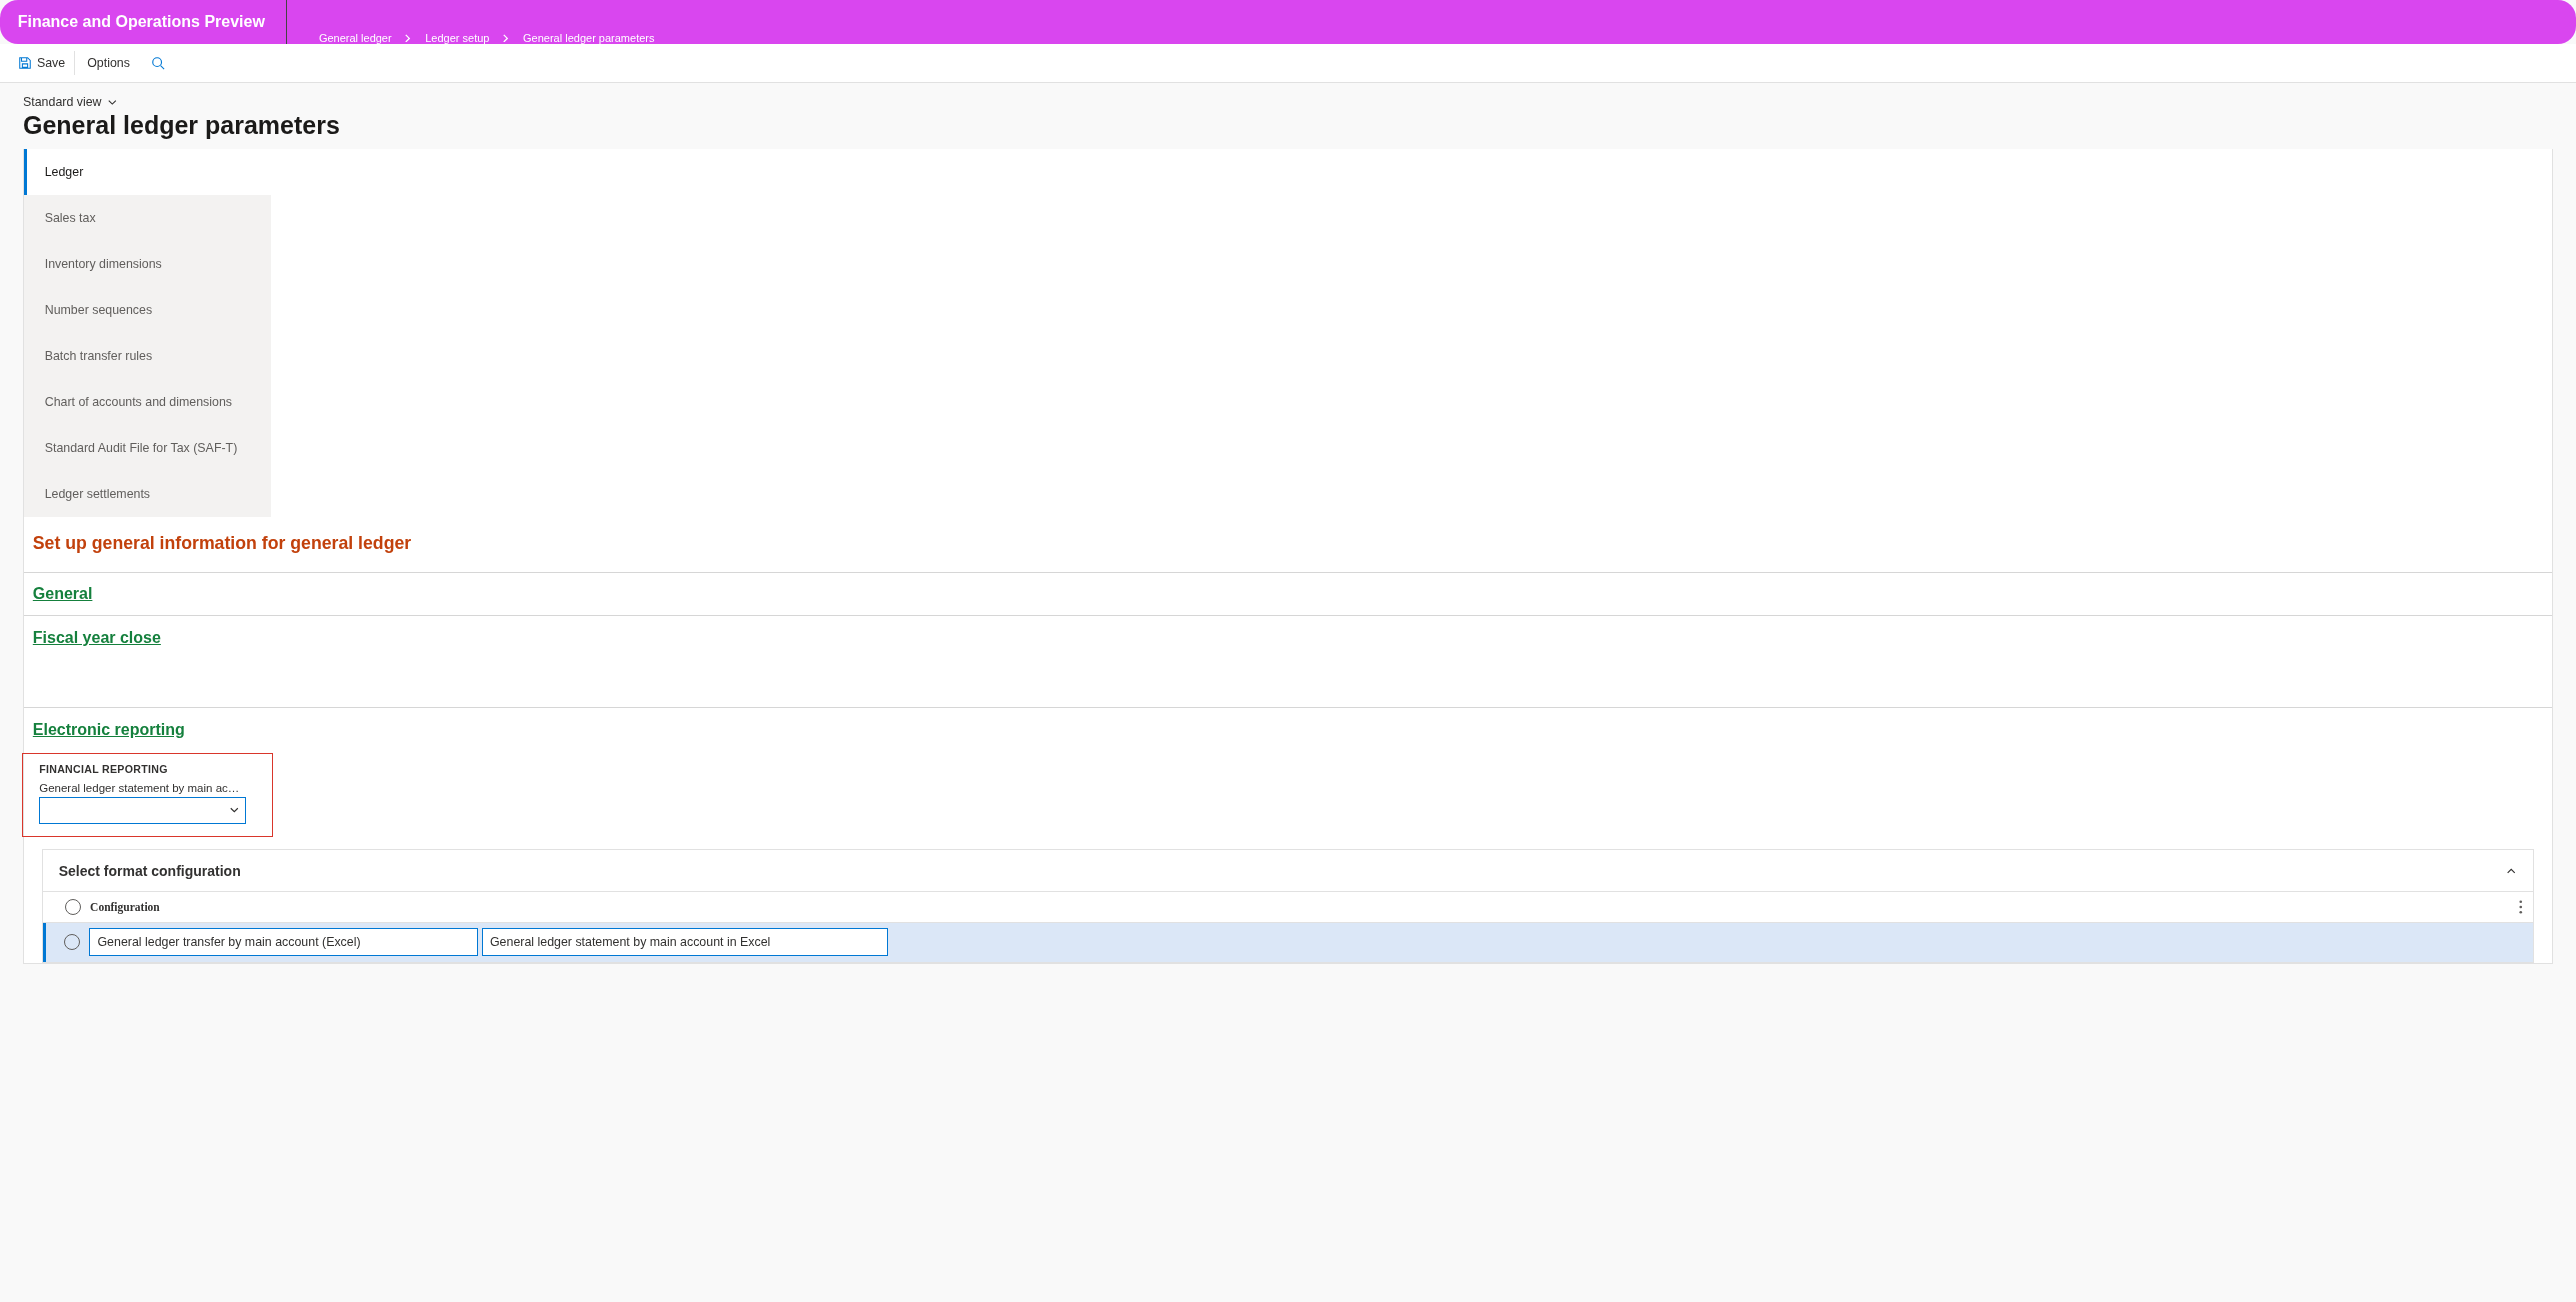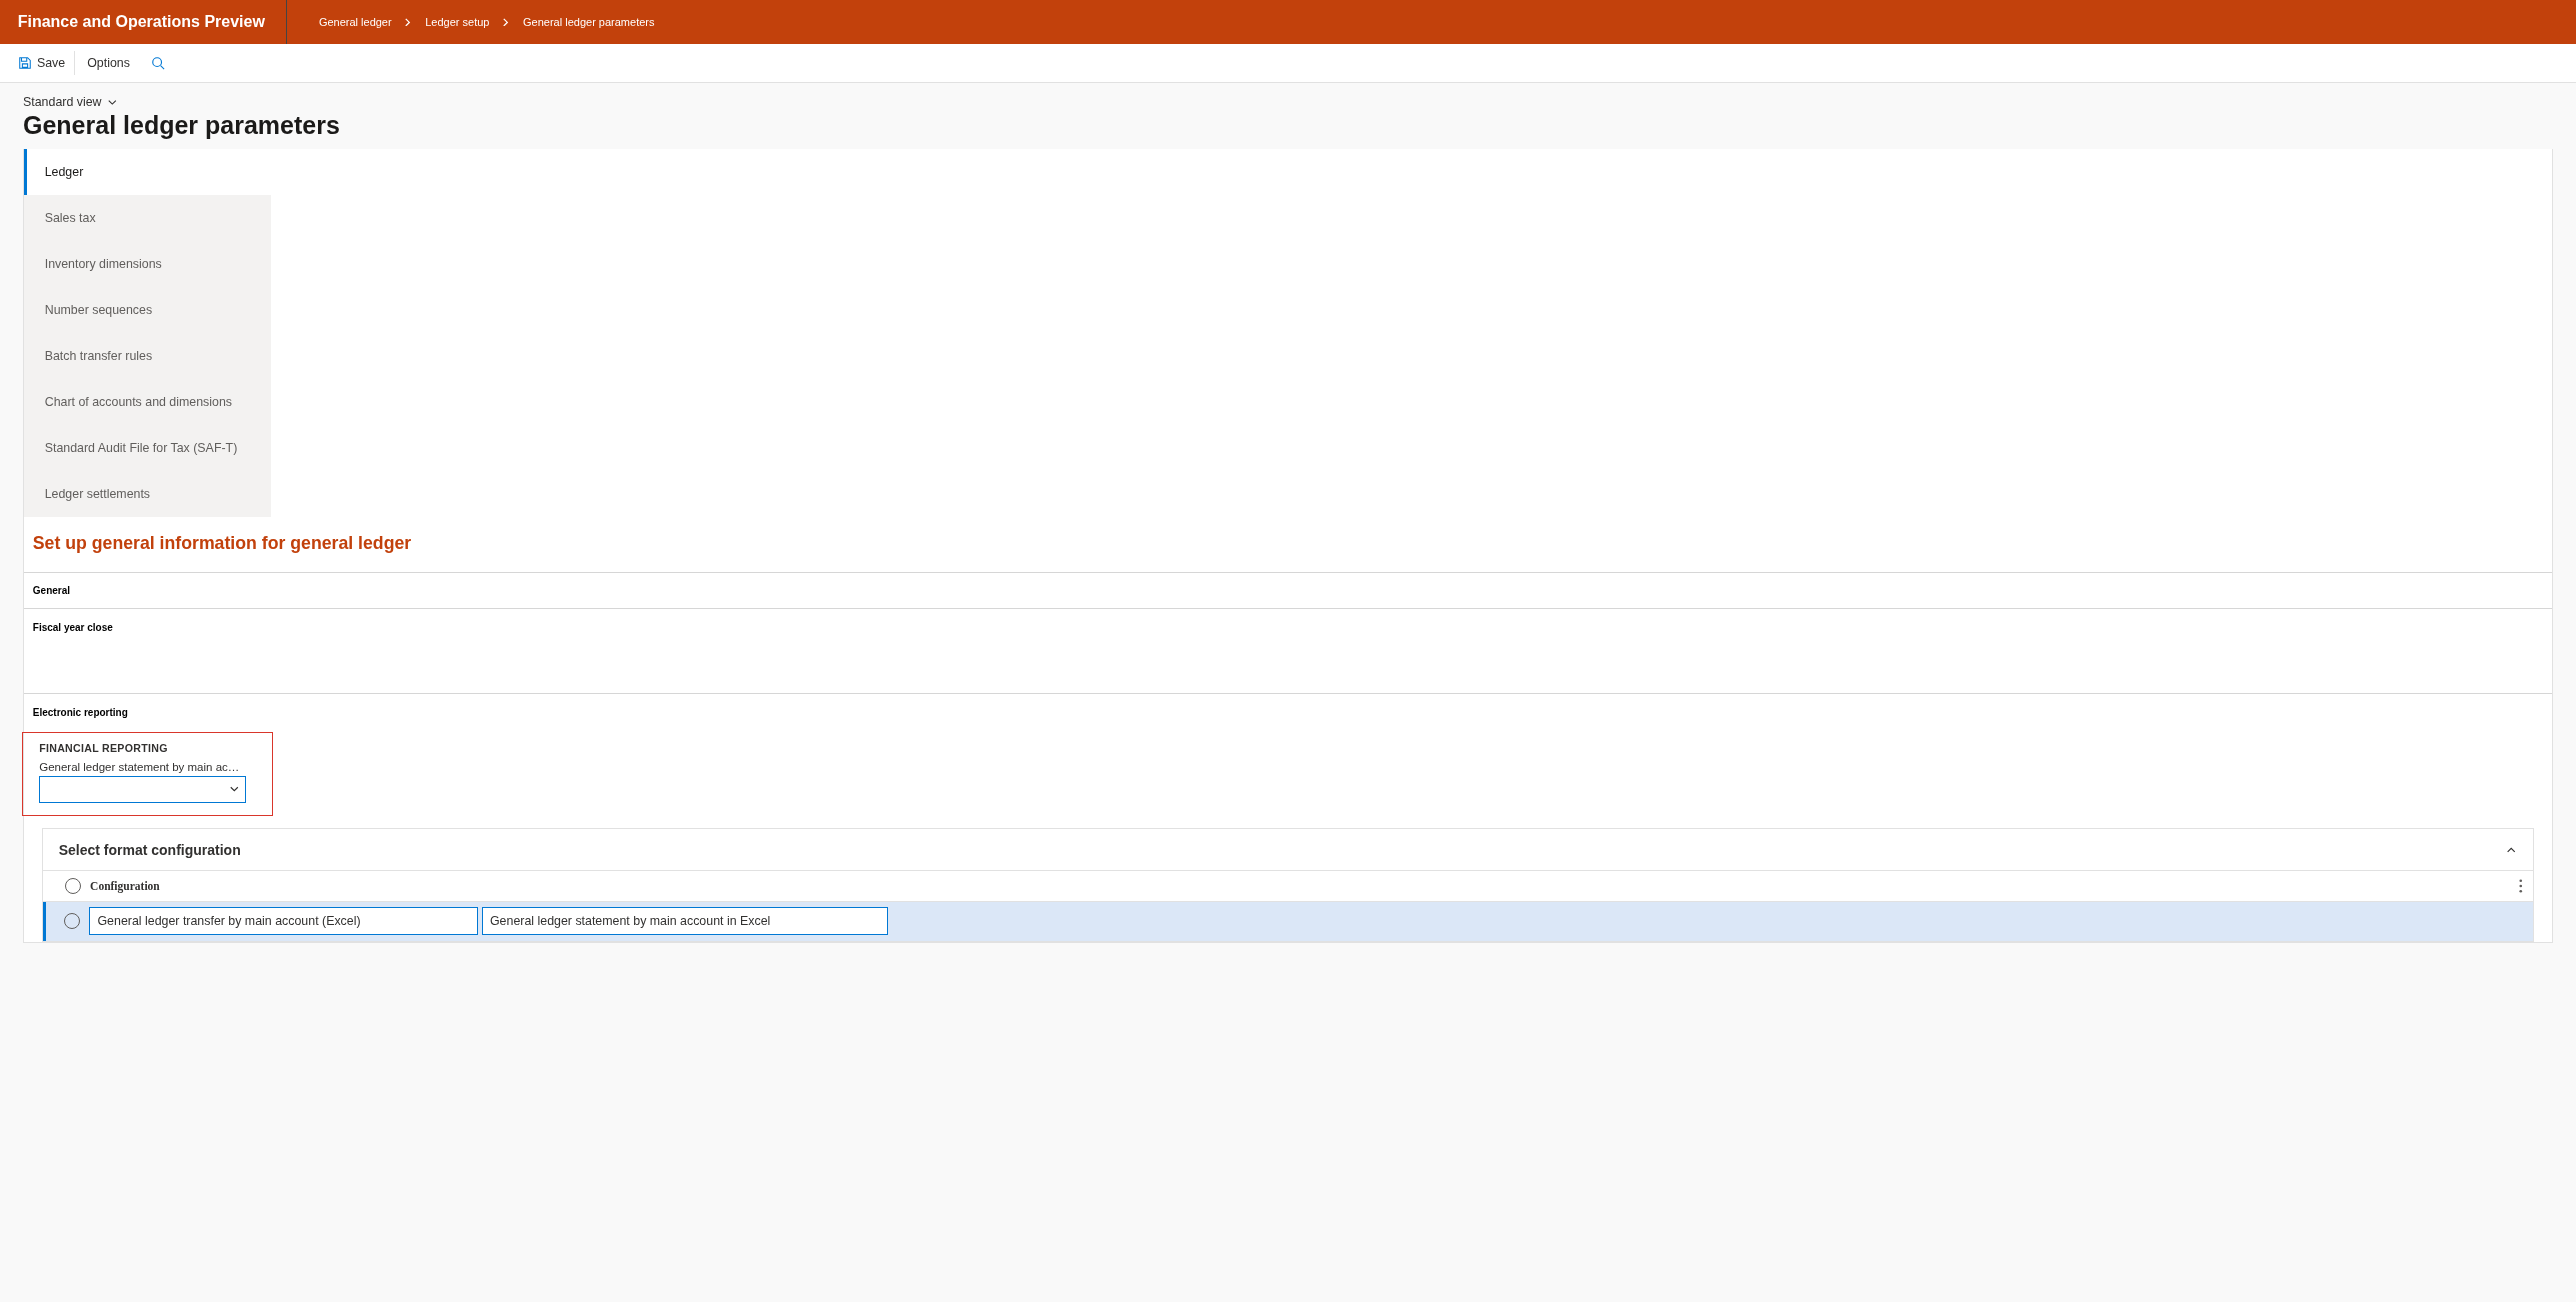--- a/index.html
+++ b/index.html
@@ -4,26 +4,27 @@
   <style>
     * { box-sizing: border-box; margin: 0; padding: 0; }
     body {
       font-family: "Segoe UI", Arial, sans-serif;
       font-size: 12.4px;
       color: #323130;
       background: #f9f9f9;
       overflow-x: hidden;
     }
     .top-bar {
-      background: #c2410c;
+      background: #d946ef;
       color: #fff;
       height: 44px;
       display: flex;
-      align-items: center;
+      align-items: flex-end;
       padding: 0 17.7px;
+      border-radius: 18px;
     }
     .app-title {
       font-size: 16px;
       font-weight: 600;
       padding-right: 21px;
       border-right: 0.9px solid #444;
       height: 100%;
       display: flex;
       align-items: center;
     }
@@ -109,24 +110,25 @@
     }
     .panel-title {
       font-size: 17.7px;
       font-weight: 600;
       padding: 0 0 17.7px 0;
       color: #c2410c;
     }
     .section-header {
       border-top: 0.9px solid #d6d6d6;
       padding: 12.4px 8.8px;
-      font-size: 10px;
-      font-weight: 600;
-      color: #000000;
-      cursor: pointer;
+      font-size: 16px;
+      font-weight: 600;
+      color: #15803d;
+      cursor: pointer;
+      text-decoration: underline;
     }
     .section-header.first { border-top: 0.9px solid #d6d6d6; }
     .highlight-box {
       border: 1.8px solid #d9362b;
       width: 251px;
       padding: 8.8px 16px 12.4px;
       margin-top: 1.8px;
       margin-left: -1.8px;
     }
     .group-label {

